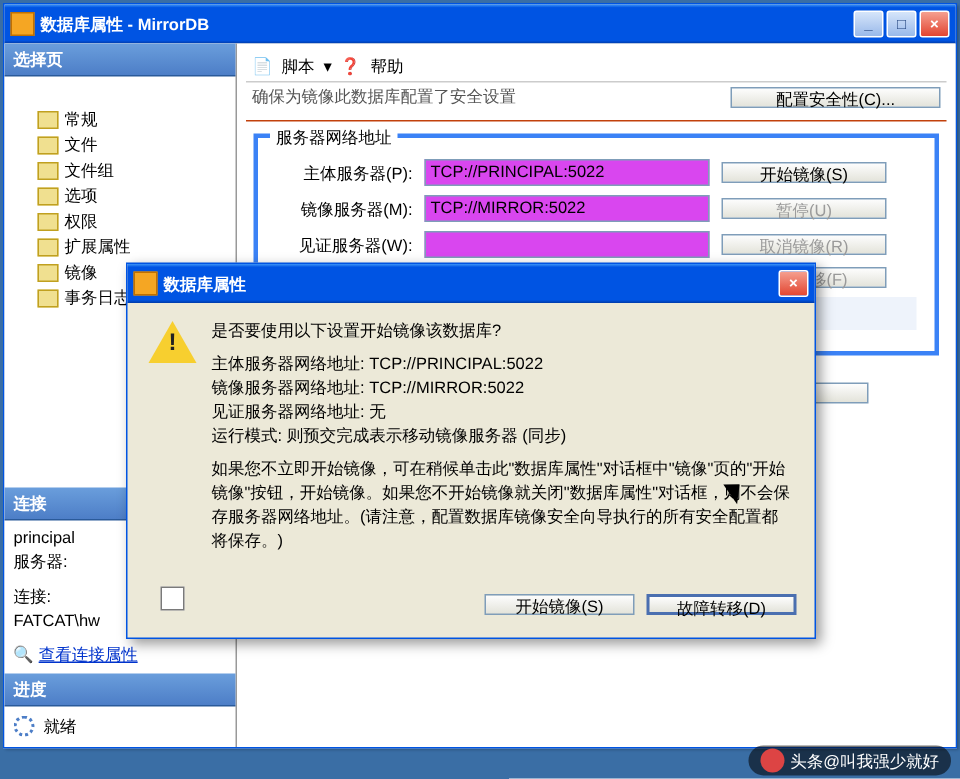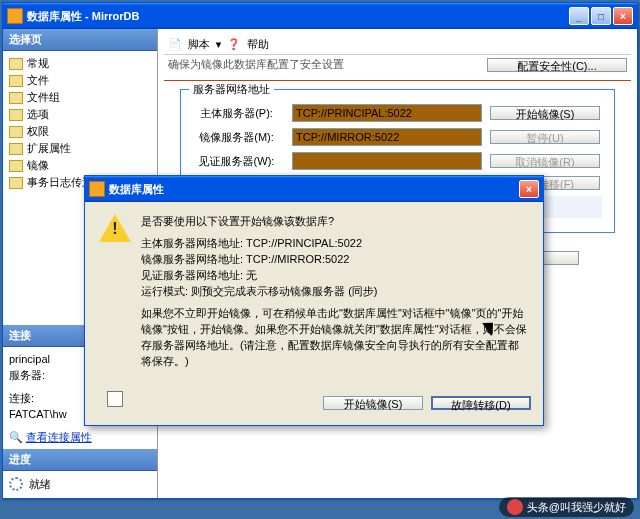--- a/index.html
+++ b/index.html
@@ -7,36 +7,36 @@
 .window{position:absolute;left:2px;top:2px;width:636px;height:497px;background:#ece9d8;border:1px solid #0054e3;box-shadow:1px 1px 2px rgba(0,0,0,.3)}
 .titlebar{height:26px;background:linear-gradient(to bottom,#3b93f7 0%,#0054e3 8%,#0054e3 92%,#003ba8 100%);display:flex;align-items:center;padding:0 4px;color:#fff;font-weight:bold}
 .titlebar .ticon{width:16px;height:16px;background:#f5a623;margin-right:4px;border:1px solid #c07000}
 .titlebar .ttext{flex:1}
 .wbtns{display:flex;gap:2px}
 .wbtn{width:20px;height:18px;background:linear-gradient(#d6e5fa,#99b9ea);border:1px solid #fff;border-radius:2px;display:flex;align-items:center;justify-content:center;color:#1a3c78;font-weight:bold;font-size:10px;cursor:pointer}
 .wbtn.close{background:linear-gradient(#f5a090,#e24531);color:#fff}
 .content{display:flex;height:calc(100% - 26px)}
 .sidebar{width:155px;background:#fff;border-right:1px solid #999;display:flex;flex-direction:column}
 .panelhdr{background:linear-gradient(#6a9edc,#4d7ec7);color:#fff;padding:3px 6px;font-weight:bold;border-bottom:1px solid #2a5a9a}
-.tree{padding:4px}
+.tree{padding:20px}
 .tree .item{display:flex;align-items:center;padding:1px 2px;cursor:pointer;gap:4px}
 .tree .item .ic{width:14px;height:12px;background:#f0e090;border:1px solid #c0a020}
 .sidefill{flex:1}
 .conninfo{padding:4px 6px;line-height:1.5}
 .conninfo a{color:#0033cc;text-decoration:underline;cursor:pointer}
 .progress{padding:6px}
 .prow{display:flex;align-items:flex-start;gap:6px}
 .spin{width:14px;height:14px;border:2px dotted #4d7ec7;border-radius:50%}
 .main{flex:1;background:#fff;display:flex;flex-direction:column;padding:6px}
 .toolbar{display:flex;align-items:center;gap:6px;padding:2px 4px;border-bottom:1px solid #ccc}
-.grp{border:1px solid #3b82f6;margin:8px 16px;padding:8px;position:relative}
+.grp{border:3px solid #3b82f6;margin:8px 5px;padding:8px;position:relative}
 .grp .glegend{position:absolute;top:-8px;left:8px;background:#fff;padding:0 4px}
 .row{display:flex;align-items:center;gap:8px;margin:6px 0}
-.row .lbl{width:95px;text-align:center}
-.row input[type=text]{flex:1;max-width:190px;border:1px solid #7f9db9;height:18px;padding:1px 3px;background:#a16207}
+.row .lbl{width:95px;text-align:right}
+.row input[type=text]{flex:1;max-width:190px;border:1px solid #7f9db9;height:18px;padding:1px 3px;background:#d946ef}
 .btn{border:1px solid #7f9db9;background:linear-gradient(#fdfdfd,#e3e3da);height:14px;padding:0 10px;cursor:pointer;min-width:100px}
 .btn:disabled,.btn.dis{color:#9a9a9a}
 .note{color:#555;padding:2px 4px 8px;border-bottom:1px solid #c2410c;display:flex;align-items:center}
 .statusbox{border:1px solid #7f9db9;background:#fff;min-height:20px;padding:2px 4px;flex:1;max-width:190px}
 .hintbox{border-left:3px solid #6a9edc;background:#eef3fb;color:#667;padding:4px;font-size:10px;margin:6px 4px}
 
 .modal{position:absolute;left:84px;top:175px;width:460px;background:#ece9d8;border:1px solid #0054e3;box-shadow:3px 3px 8px rgba(0,0,0,.4);z-index:50}
 .modal .body{padding:12px 14px;display:flex;gap:10px}
 .warnic{width:32px;height:28px;position:relative}
 .warnic:before{content:"";position:absolute;left:0;top:0;border-left:16px solid transparent;border-right:16px solid transparent;border-bottom:28px solid #f7cf2f}

